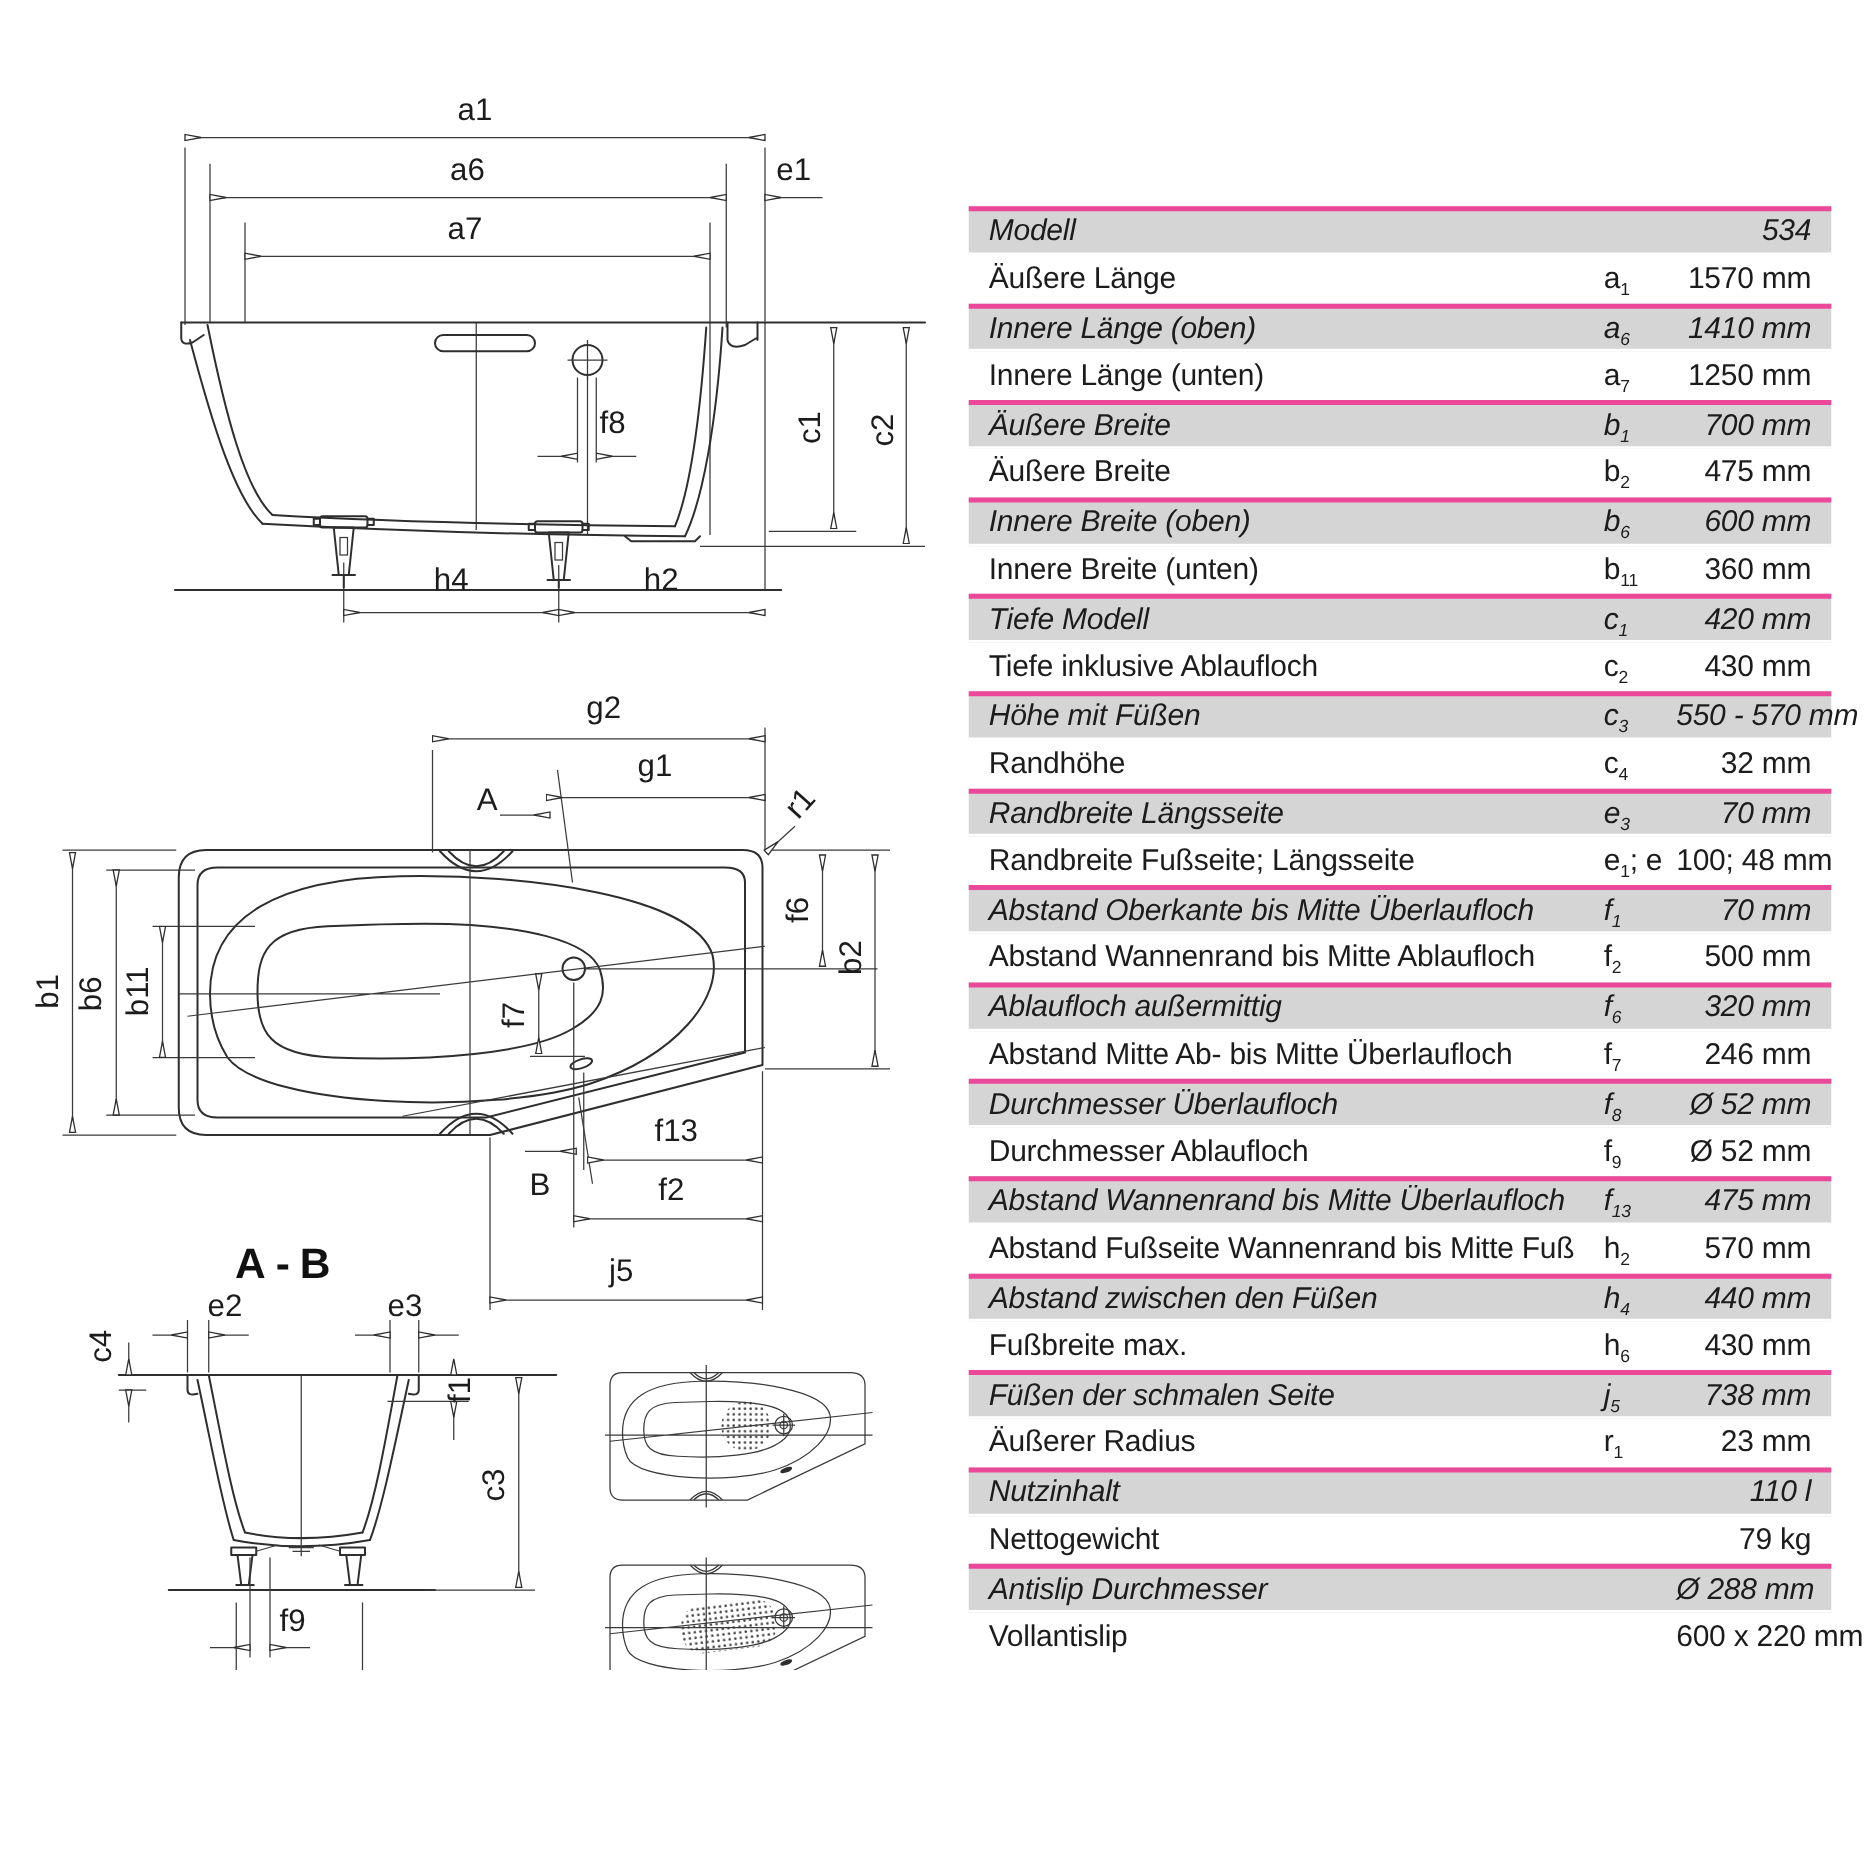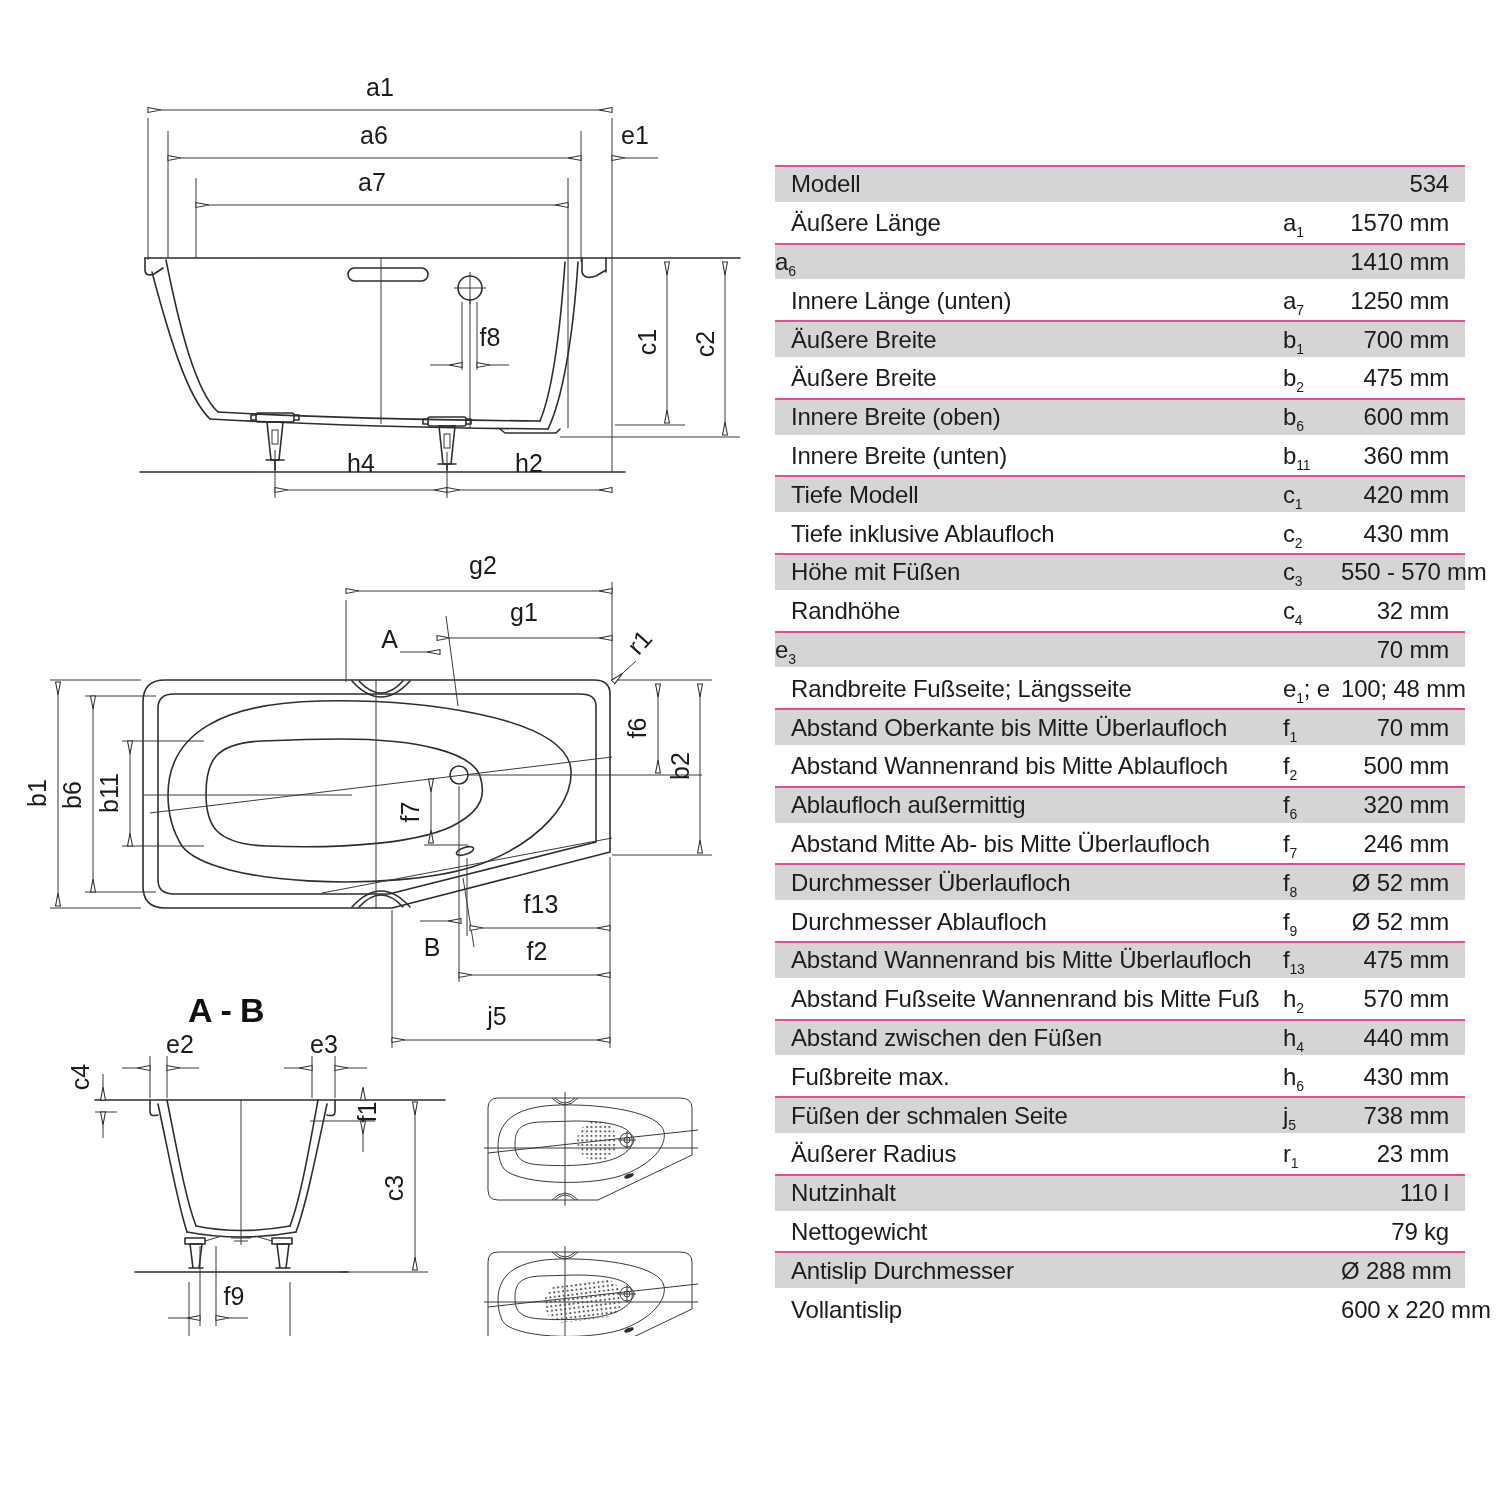--- a/index.html
+++ b/index.html
@@ -2,21 +2,21 @@
 <html style="--shade: #d5d5d5;"><head>
 <meta charset="utf-8">
 <style>
   html,body{margin:0;padding:0;background:#fff;}
   #page{position:relative;width:1500px;height:1336px;background:#fff;overflow:hidden;
         font-family:"Liberation Sans",sans-serif;color:#1c1c1c;}
   
   #spec-table{position:absolute;left:775px;top:165px;width:690px;}
   .trow{height:38.8px;display:flex;align-items:center;box-sizing:border-box;
         font-size:24px;letter-spacing:-0.2px;white-space:nowrap;}
-  .trow.shade{background:var(--shade,#d5d5d5);border-top:2px solid #ec4899;border-bottom:2px solid #fff;}
+  .trow.shade{background:var(--shade,#d5d5d5);border-top:4px solid #ec4899;border-bottom:2px solid #fff;font-style:italic;}
   .lbl{flex:0 0 492px;padding-left:16px;overflow:visible;}
   .sym{flex:0 0 58px;}
   .sym sub{font-size:14px;line-height:0;}
   .val{flex:1;text-align:right;padding-right:16px;}
   
   #drawing{position:absolute;left:0;top:0;}
   .ln{fill:none;stroke:#2e2e2e;stroke-width:1.6;stroke-linecap:round;stroke-linejoin:round;}
   .tn{fill:none;stroke:#3a3a3a;stroke-width:1;}
   .dm{fill:none;stroke:#3a3a3a;stroke-width:1;}
   .dlbl{font-family:"Liberation Sans",sans-serif;font-size:25px;fill:#1c1c1c;}
@@ -223,20 +223,21 @@
         <span class="lbl">Modell</span>
         <span class="sym"></span>
         <span class="val">534</span>
       </div>
       <div class="trow">
         <span class="lbl">Äußere Länge</span>
         <span class="sym">a<sub>1</sub></span>
         <span class="val">1570 mm</span>
       </div>
       <div class="trow shade">
+        <span class="lbl">Innere Länge (oben)</span>
         <span class="sym">a<sub>6</sub></span>
         <span class="val">1410 mm</span>
       </div>
       <div class="trow">
         <span class="lbl">Innere Länge (unten)</span>
         <span class="sym">a<sub>7</sub></span>
         <span class="val">1250 mm</span>
       </div>
       <div class="trow shade">
         <span class="lbl">Äußere Breite</span>
@@ -272,20 +273,21 @@
         <span class="lbl">Höhe mit Füßen</span>
         <span class="sym">c<sub>3</sub></span>
         <span class="val">550 - 570 mm</span>
       </div>
       <div class="trow">
         <span class="lbl">Randhöhe</span>
         <span class="sym">c<sub>4</sub></span>
         <span class="val">32 mm</span>
       </div>
       <div class="trow shade">
+        <span class="lbl">Randbreite Längsseite</span>
         <span class="sym">e<sub>3</sub></span>
         <span class="val">70 mm</span>
       </div>
       <div class="trow">
         <span class="lbl">Randbreite Fußseite; Längsseite</span>
         <span class="sym">e<sub>1</sub>; e</span>
         <span class="val">100; 48 mm</span>
       </div>
       <div class="trow shade">
         <span class="lbl">Abstand Oberkante bis Mitte Überlaufloch</span>

